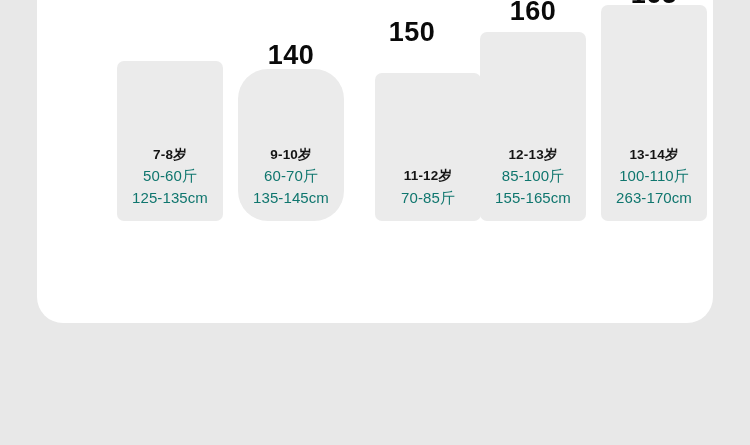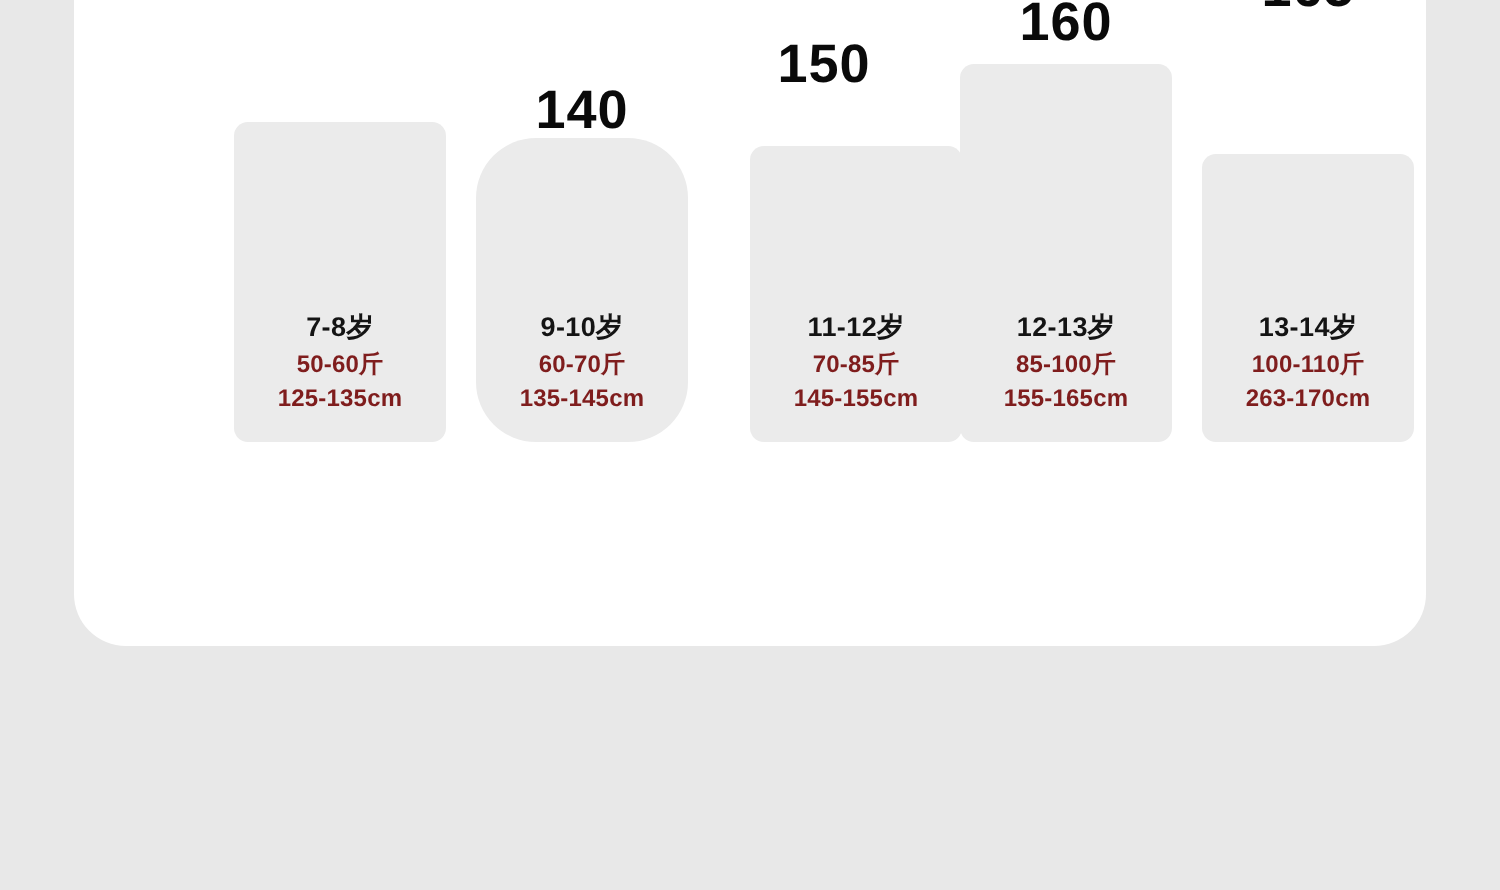--- a/index.html
+++ b/index.html
@@ -80,23 +80,23 @@
   .bar-age {
     font-size: 13.5px;
     font-weight: bold;
     color: #141414;
     line-height: 1.5;
     letter-spacing: 0.2px;
   }
 
   .bar-weight,
   .bar-height {
-    font-size: 12px;
-    font-weight: 700;
-    color: #7f1d1d;
+    font-size: 15px;
+    font-weight: 400;
+    color: #0f766e;
     line-height: 1.42;
     letter-spacing: 0.1px;
   }
 </style>
 </head>
 <body>
 
 <div id="page">
 
   <div id="card">
@@ -124,39 +124,38 @@
           </div>
         </div>
       </div>
 
       <div class="bar-group" style="left:242px;">
         <div class="bar-value" style="bottom:175px;">150</div>
         <div class="bar-box" style="height:148px;margin-left:16px;">
           <div class="bar-labels">
             <div class="bar-age">11-12岁</div>
             <div class="bar-weight">70-85斤</div>
-            <div class="bar-height">145-155cm</div>
           </div>
         </div>
       </div>
 
       <div class="bar-group" style="left:363px;">
         <div class="bar-value" style="bottom:196px;">160</div>
         <div class="bar-box" style="height:189px;">
           <div class="bar-labels">
             <div class="bar-age">12-13岁</div>
             <div class="bar-weight">85-100斤</div>
             <div class="bar-height">155-165cm</div>
           </div>
         </div>
       </div>
 
       <div class="bar-group" style="left:484px;">
         <div class="bar-value" style="bottom:213px;">165</div>
-        <div class="bar-box" style="height:144px;">
+        <div class="bar-box" style="height:216px;">
           <div class="bar-labels">
             <div class="bar-age">13-14岁</div>
             <div class="bar-weight">100-110斤</div>
             <div class="bar-height">263-170cm</div>
           </div>
         </div>
       </div>
 
     </div>
   </div>

